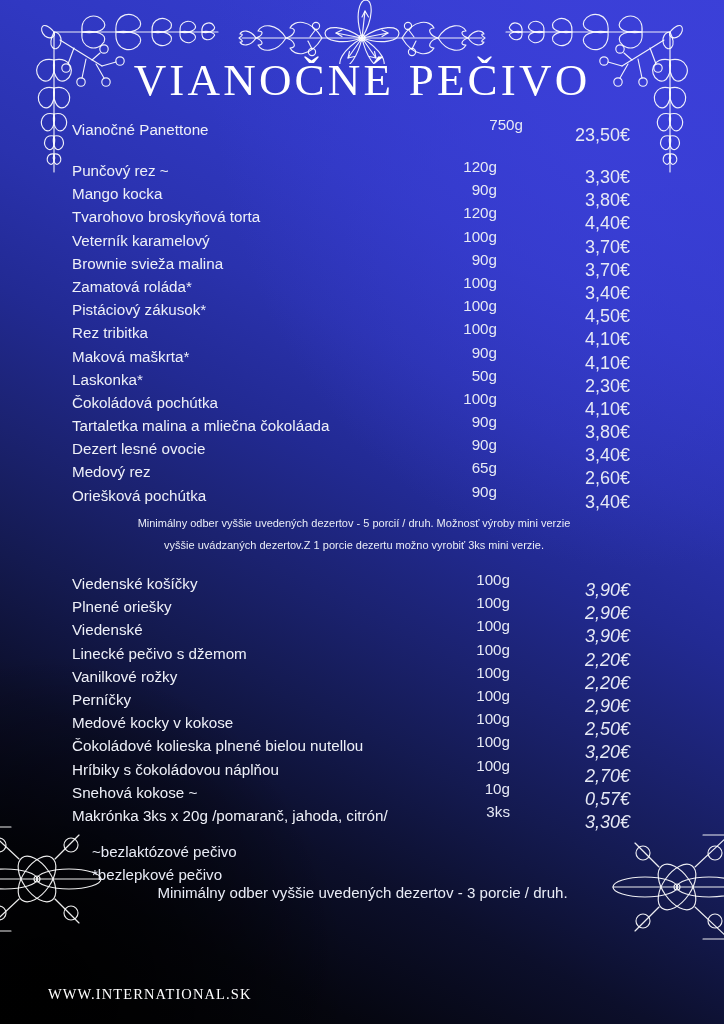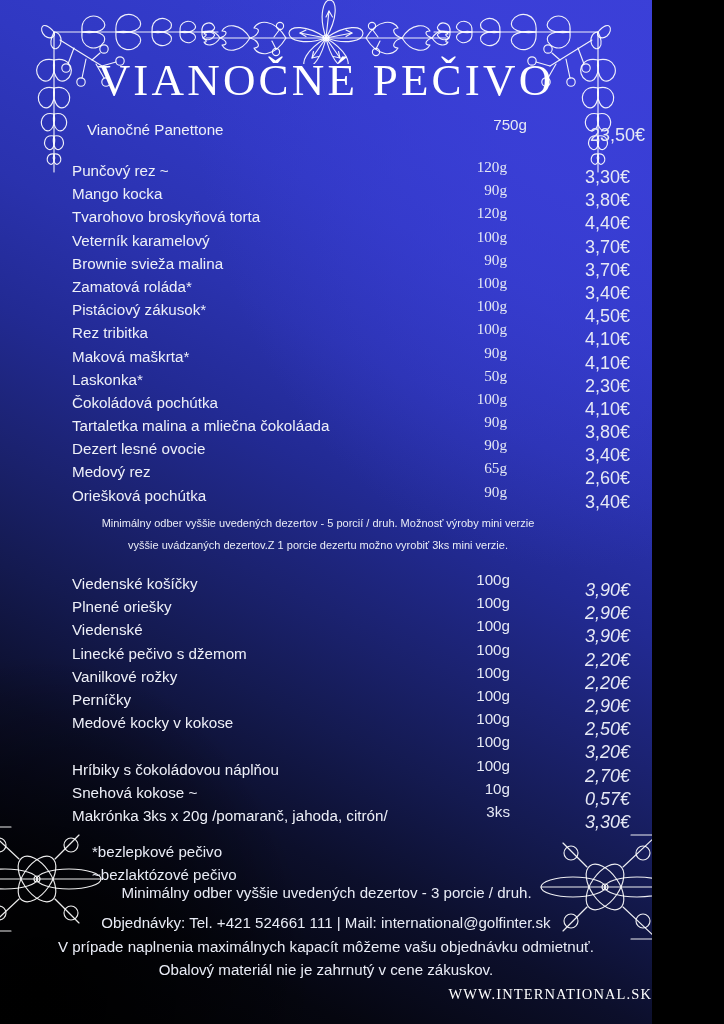--- a/index.html
+++ b/index.html
@@ -2,21 +2,21 @@
 <html><head>
 <meta charset="utf-8">
 <style>
   html, body {
     margin: 0;
     padding: 0;
     background: #000;
   }
   #page {
     position: relative;
-    width: 652px;
+    width: 724px;
     height: 1024px;
     overflow: hidden;
     font-family: "Liberation Sans", sans-serif;
     color: #e9ecf6;
     background:
       radial-gradient(ellipse 95% 80% at 88% 6%, #3b3fd8 0%, rgba(59,63,216,0) 62%),
       linear-gradient(27deg,
         #000000 0%,
         #05060f 13%,
         #0c0f2b 24%,
@@ -89,30 +89,30 @@
   .pr {
     position: absolute;
     width: 72px;
     text-align: right;
     top: 5px;
     font-size: 18px;
     color: #e6e9f5;
   }
 
   
-  #sec1 .wt { left: 437px; font-family: Liberation Serif, serif; }
+  #sec1 .wt { left: 427px; }
   #sec1 .pr { left: 558px; }
   
   #sec2 .wt { left: 440px; }
   #sec2 .pr { left: 558px; font-style: italic; }
 
   
-  #panettone { position: absolute; top: 121px; left: 0; right: 0; height: 24px; margin-left: 15px; }
+  #panettone { position: absolute; top: 121px; left: 0; right: 0; height: 24px; }
   #panettone .nm { left: 72px; }
-  #panettone .wt { left: 442px; top: -5px; text-align: right; }
+  #panettone .wt { left: 453px; top: -5px; text-align: right; }
   #panettone .pr { left: 558px; top: 4px; }
 
   #sec1 { top: 162px; }
   #sec2 { top: 575px; }
 
   
   .note-mid {
     position: absolute;
     top: 512px; left: 0; right: 16px;
     text-align: center;
@@ -136,25 +136,26 @@
     padding-left: 1px;
   }
   #foot-contact {
     top: 911px;
     text-align: center;
     font-size: 15.1px;
     line-height: 23.5px;
   }
   #foot-web {
     top: 986px;
-    text-align: right;
+    text-align: left;
     font-family: "Liberation Serif", serif;
     font-size: 14.5px;
     letter-spacing: 1.1px;
     color: #ffffff;
+    padding-left: 48px;
   }
 </style>
 </head>
 <body>
 
 <div id="page">
   <div class="bgfade"></div>
 
   <div class="orn" id="orn-tl">
     <svg width="210" height="170" viewBox="0 0 210 170">
@@ -483,20 +484,21 @@
         <span class="nm">Perníčky</span>
         <span class="wt">100g</span>
         <span class="pr">2,90€</span>
       </div>
       <div class="row">
         <span class="nm">Medové kocky v kokose</span>
         <span class="wt">100g</span>
         <span class="pr">2,50€</span>
       </div>
       <div class="row">
+        <span class="nm">Čokoládové kolieska plnené bielou nutellou</span>
         <span class="wt">100g</span>
         <span class="pr">3,20€</span>
       </div>
       <div class="row">
         <span class="nm">Hríbiky s čokoládovou náplňou</span>
         <span class="wt">100g</span>
         <span class="pr">2,70€</span>
       </div>
       <div class="row">
         <span class="nm">Snehová kokose ~</span>
@@ -504,26 +506,21 @@
         <span class="pr">0,57€</span>
       </div>
       <div class="row">
         <span class="nm">Makrónka 3ks x 20g /pomaranč, jahoda, citrón/</span>
         <span class="wt">3ks</span>
         <span class="pr">3,30€</span>
       </div>
     </div>
 
   <div class="foot" id="foot-allergens">
+    <div>~bezlaktózové pečivo</div>
     <div>*bezlepkové pečivo</div>
-    <div>~bezlaktózové pečivo</div>
   </div>
 
   <div class="foot" id="foot-minimum">Minimálny odber vyššie uvedených dezertov -  3 porcie / druh.</div>
 
-  <div class="foot" id="foot-contact">
-    <div>Objednávky: Tel. +421 524661 111 | Mail: international@golfinter.sk</div>
-    <div>V prípade naplnenia maximálnych kapacít môžeme vašu objednávku odmietnuť.</div>
-    <div>Obalový materiál nie je zahrnutý v cene zákuskov.</div>
-  </div>
 
   <div class="foot" id="foot-web">WWW.INTERNATIONAL.SK</div>
 </div>
 
 </body></html>

